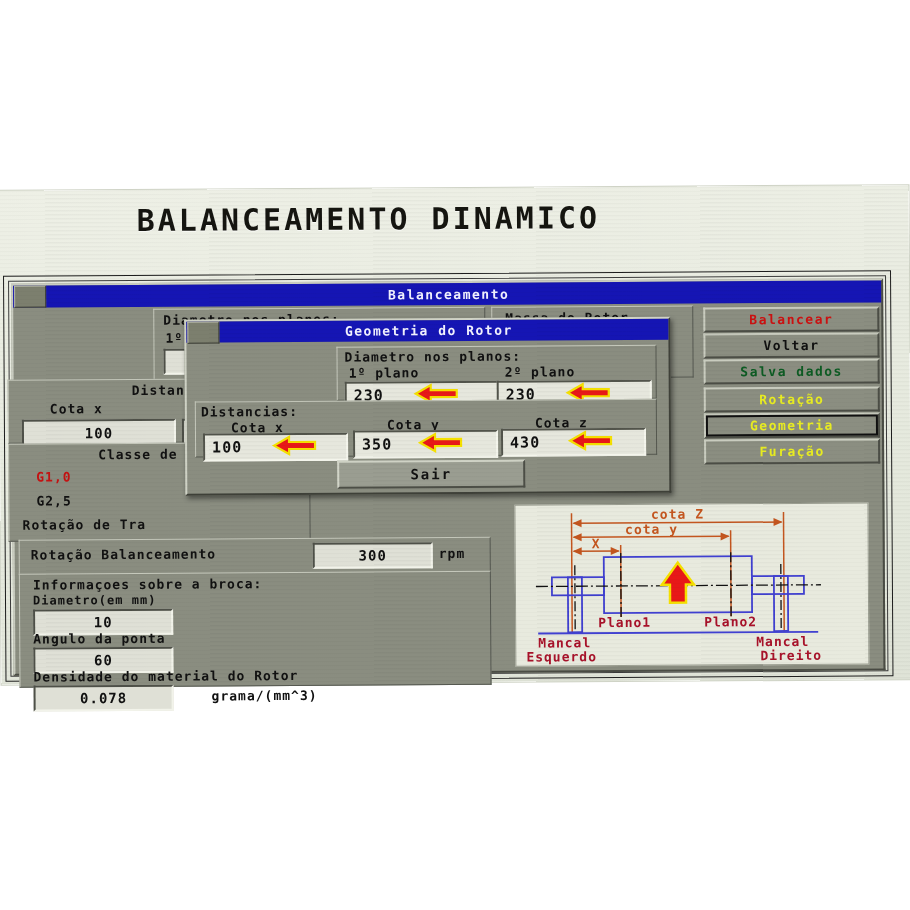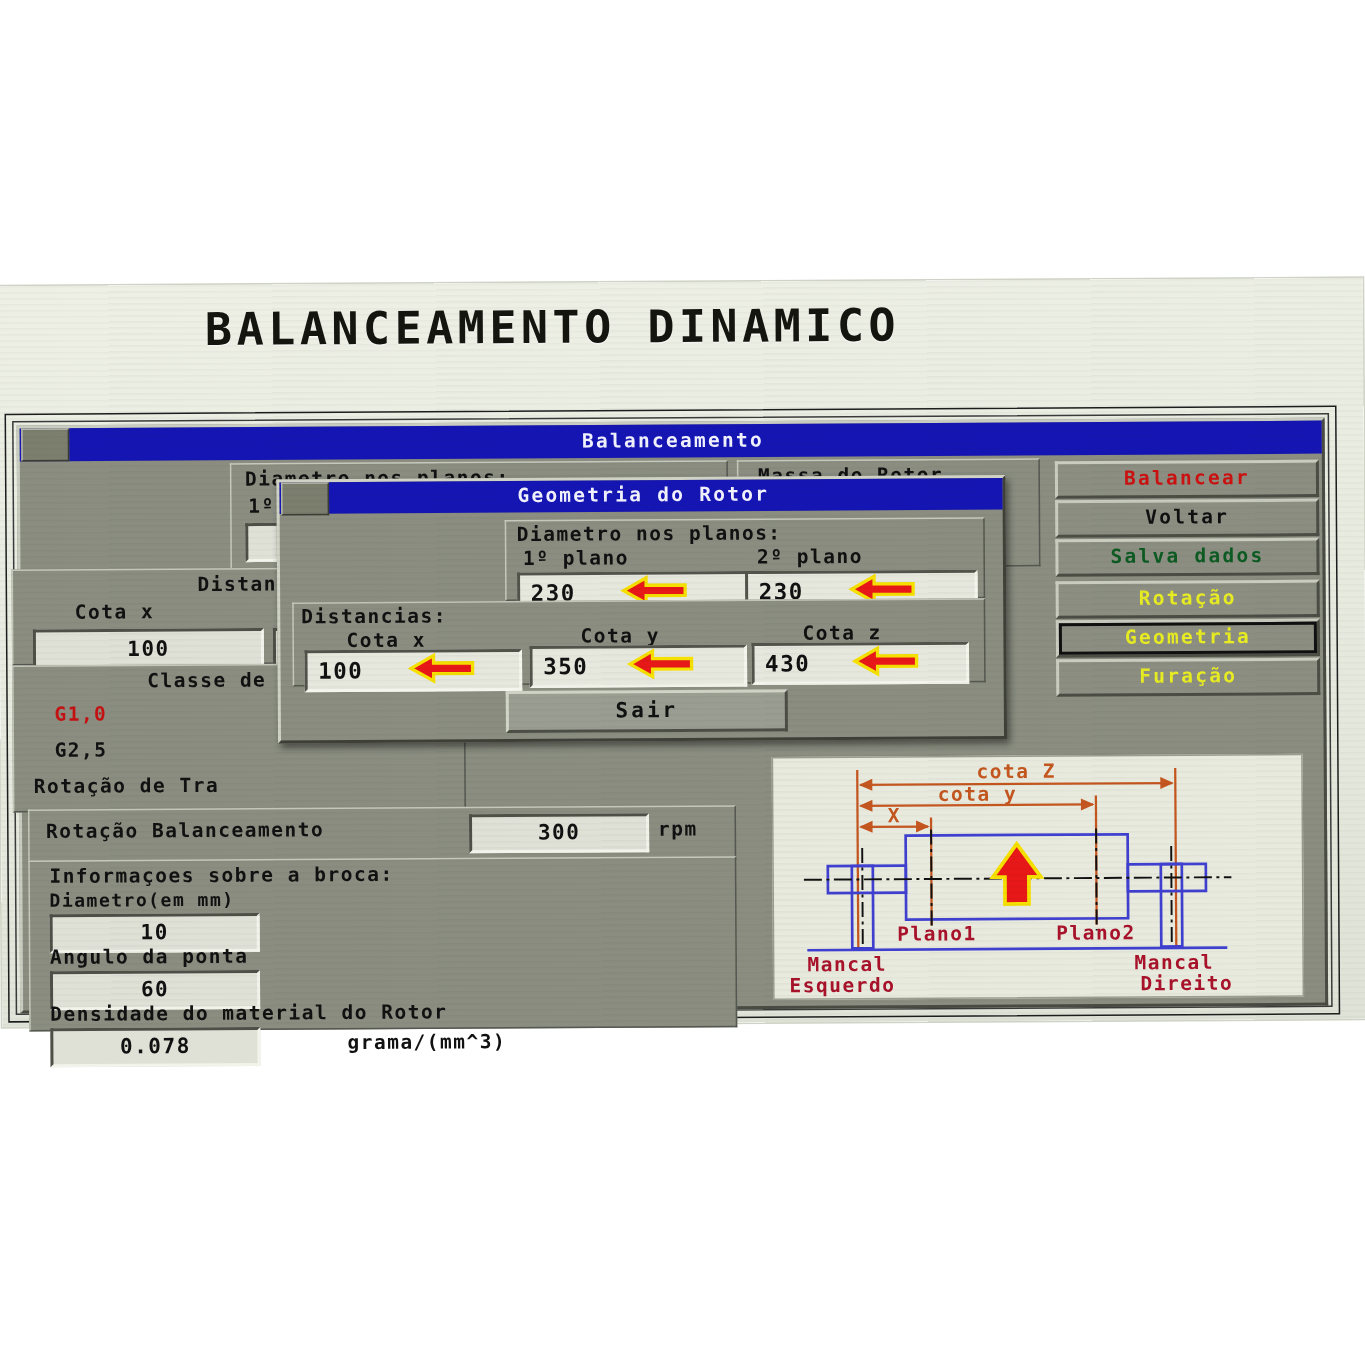--- a/index.html
+++ b/index.html
@@ -184,21 +184,21 @@
         <div class="lbl" style="left:424px;top:241px;">rpm</div>
 
         <div class="grp" style="left:4px;top:266px;width:470px;height:112px;"></div>
         <div class="lbl" style="left:18px;top:270px;">Informaçoes sobre a broca:</div>
         <div class="lbl" style="left:18px;top:286px;font-size:12px;">Diametro(em mm)</div>
         <div class="fld" style="left:18px;top:302px;width:136px;height:22px;">10</div>
         <div class="lbl" style="left:18px;top:324px;">Angulo da ponta</div>
         <div class="fld" style="left:18px;top:340px;width:136px;height:22px;">60</div>
         <div class="lbl" style="left:18px;top:362px;">Densidade do material do Rotor</div>
         <div class="fld" style="left:18px;top:378px;width:136px;height:22px;">0.078</div>
-        <div class="lbl" style="left:196px;top:382px;margin-left:20px;">grama/(mm^3)</div>
+        <div class="lbl" style="left:196px;top:382px;">grama/(mm^3)</div>
 
         <svg id="drillpanel" viewBox="0 0 215 80">
           <g stroke="#2727d8" stroke-width="1.6" fill="none">
             <path d="M8,30 L70,30 L84,40 L70,50 L8,50 Z"></path>
             <line x1="22" y1="50" x2="38" y2="30"></line>
             <line x1="32" y1="50" x2="48" y2="30"></line>
             <line x1="48" y1="50" x2="64" y2="30"></line>
             <line x1="58" y1="50" x2="74" y2="30"></line>
           </g>
           <g stroke="#111" stroke-width="1.2" stroke-dasharray="11,3,2,3">

